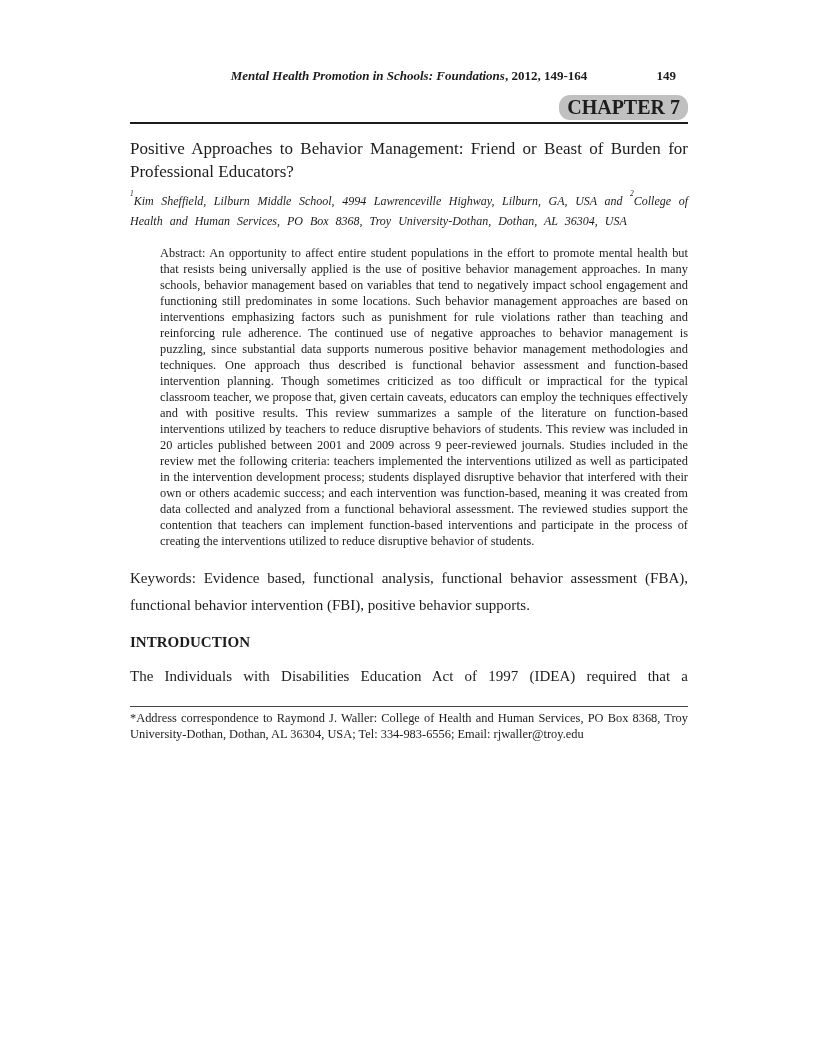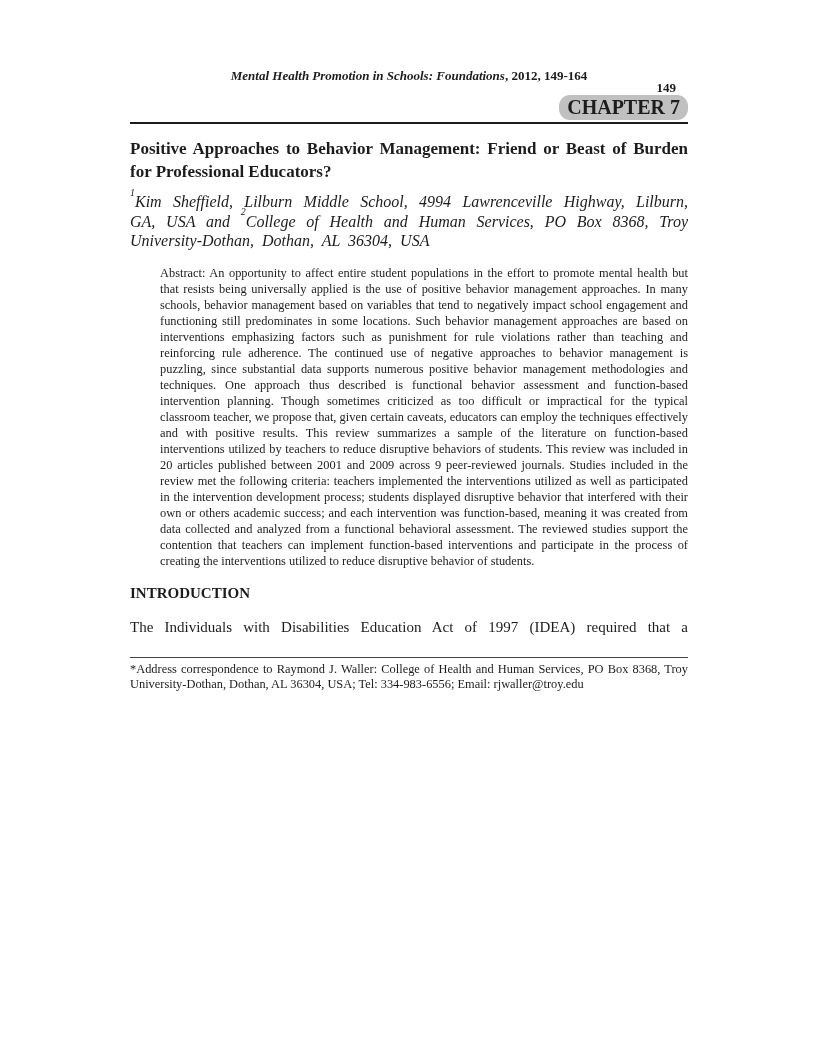--- a/index.html
+++ b/index.html
@@ -29,21 +29,21 @@
     font-size: 13px;
     font-weight: bold;
     line-height: 16px;
   }
   .running-header .book-title {
     font-style: italic;
   }
   .running-header .page-num {
     position: absolute;
     right: 12px;
-    top: 12px;
+    top: 0;
     font-style: normal;
   }
 
   
   .chapter-row {
     margin-top: 11px;
     text-align: right;
     border-bottom: 2.5px solid #1c1c1c;
     padding-bottom: 2px;
   }
@@ -53,33 +53,33 @@
     font-size: 20px;
     font-weight: bold;
     line-height: 25px;
     padding: 0 8px;
   }
 
   
   .article-title {
     margin-top: 13px;
     font-size: 17px;
-    font-weight: bold;
+    font-weight: normal;
     line-height: 23px;
     text-align: justify;
   }
   .authors-line {
     margin-top: 13px;
     font-size: 15px;
     font-weight: bold;
     line-height: 19px;
   }
   .affiliation {
     margin-top: 9px;
-    font-size: 16px;
+    font-size: 12px;
     font-style: italic;
     line-height: 19.5px;
     text-align: justify;
     word-spacing: 4px;
   }
   sup.sn {
     font-size: 62%;
     position: relative;
     top: -0.5em;
     line-height: 0;
@@ -153,20 +153,21 @@
       <span class="chapter-badge" style="background-color: rgb(192, 192, 192); border-radius: 11px;">CHAPTER 7</span>
     </div>
 
     <div class="article-title">Positive Approaches to Behavior Management: Friend or Beast of Burden for Professional Educators?</div>
 
 
     <div class="affiliation"><sup class="sn">1</sup><span>Kim Sheffield, Lilburn Middle School, 4994 Lawrenceville Highway, Lilburn, GA, USA and </span><sup class="sn">2</sup><span>College of Health and Human Services, PO Box 8368, Troy University-Dothan, Dothan, AL 36304, USA</span></div>
 
     <div class="abstract-block"><span class="lead-label">Abstract:</span> <span>An opportunity to affect entire student populations in the effort to promote mental health but that resists being universally applied is the use of positive behavior management approaches. In many schools, behavior management based on variables that tend to negatively impact school engagement and functioning still predominates in some locations. Such behavior management approaches are based on interventions emphasizing factors such as punishment for rule violations rather than teaching and reinforcing rule adherence. The continued use of negative approaches to behavior management is puzzling, since substantial data supports numerous positive behavior management methodologies and techniques. One approach thus described is functional behavior assessment and function-based intervention planning. Though sometimes criticized as too difficult or impractical for the typical classroom teacher, we propose that, given certain caveats, educators can employ the techniques effectively and with positive results. This review summarizes a sample of the literature on function-based interventions utilized by teachers to reduce disruptive behaviors of students. This review was included in 20 articles published between 2001 and 2009 across 9 peer-reviewed journals. Studies included in the review met the following criteria: teachers implemented the interventions utilized as well as participated in the intervention development process; students displayed disruptive behavior that interfered with their own or others academic success; and each intervention was function-based, meaning it was created from data collected and analyzed from a functional behavioral assessment. The reviewed studies support the contention that teachers can implement function-based interventions and participate in the process of creating the interventions utilized to reduce disruptive behavior of students.</span></div>
 
+    <div class="keywords"><span class="lead-label">Keywords:</span> <span>Evidence based, functional analysis, functional behavior assessment (FBA), functional behavior intervention (FBI), positive behavior supports.</span></div>
 
     <div class="section-heading">INTRODUCTION</div>
 
     <div class="intro-para">The Individuals with Disabilities Education Act of 1997 (IDEA) required that a</div>
 
     <div class="footnote"><span class="lead-label">*Address correspondence to Raymond J. Waller:</span> <span>College of Health and Human Services, PO Box 8368, Troy University-Dothan, Dothan, AL 36304, USA; Tel: 334-983-6556; Email: rjwaller@troy.edu</span></div>
 
 
   </div>
 </div>

